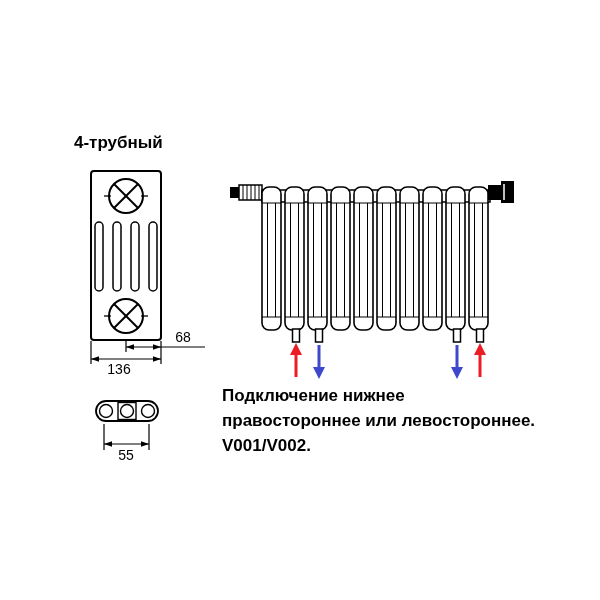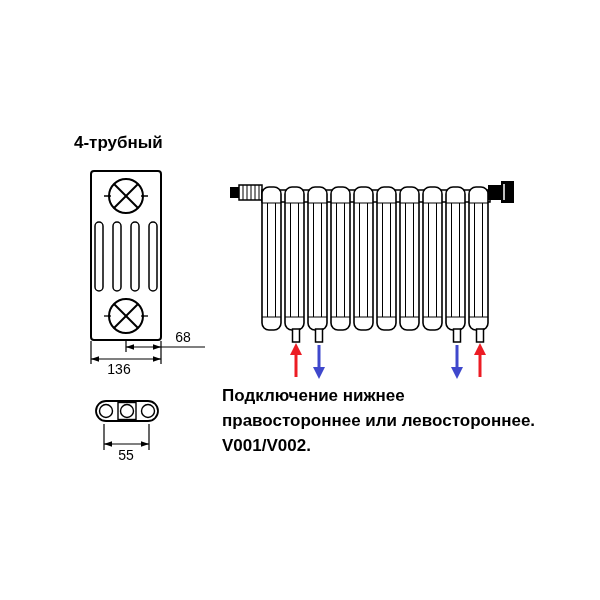--- a/index.html
+++ b/index.html
@@ -7,21 +7,20 @@
     padding: 0;
     background: #ffffff;
   }
   .canvas {
     position: relative;
     width: 600px;
     height: 600px;
     background: #ffffff;
     font-family: "Liberation Sans", "DejaVu Sans", sans-serif;
     overflow: hidden;
-    border-radius: 25px;
   }
   svg { display: block; }
   text {
     font-family: "Liberation Sans", "DejaVu Sans", sans-serif;
     fill: #000000;
   }
   .title-text { font-size: 17px; font-weight: bold; }
   .dim-text { font-size: 14px; font-weight: normal; }
   .desc-text { font-size: 17px; font-weight: bold; }
 </style>

